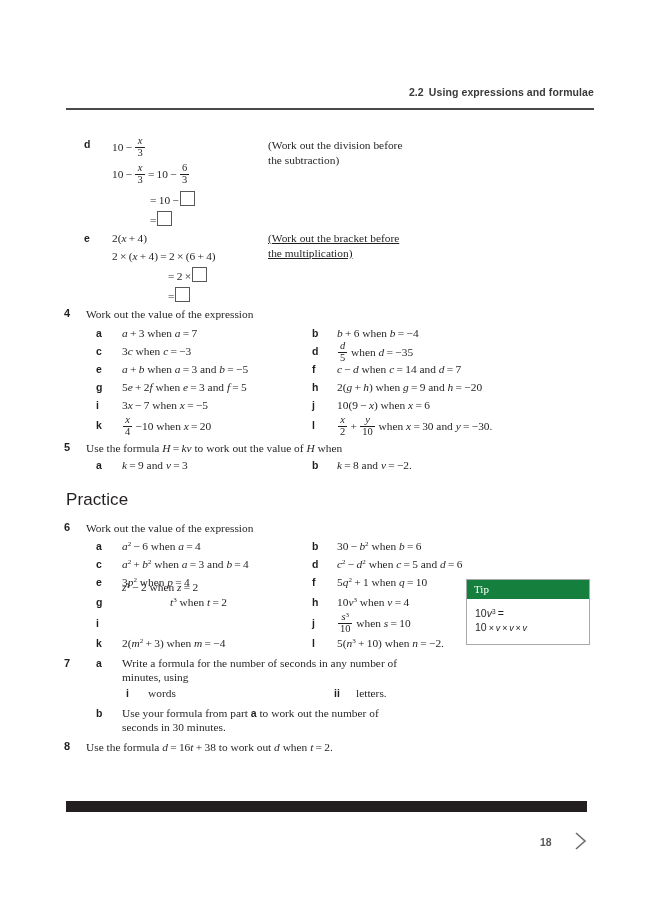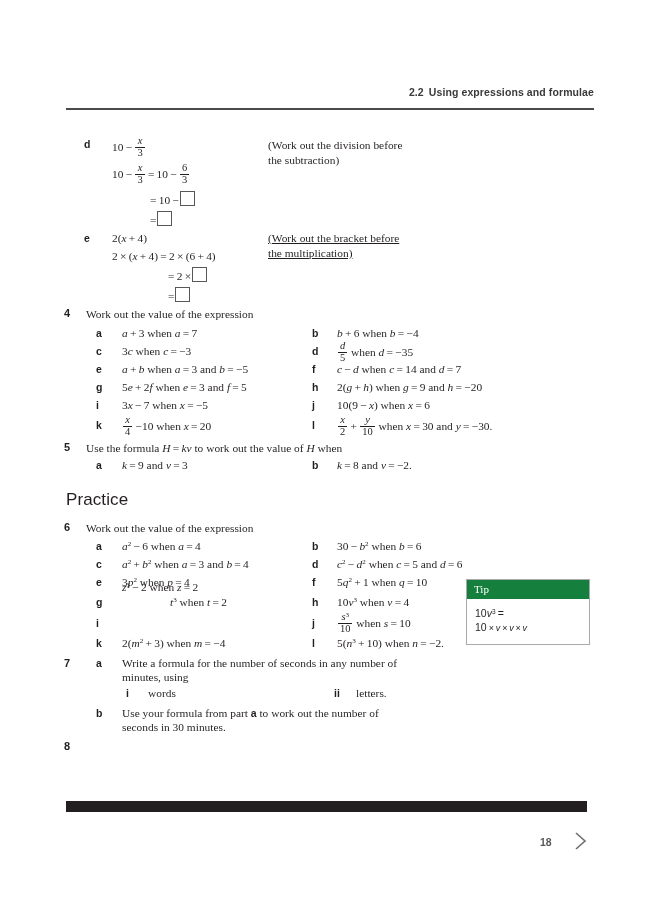--- a/index.html
+++ b/index.html
@@ -304,20 +304,21 @@
   <div class="blk lbl" style="left:126px; top:687px;">i</div>
   <div class="blk txt" style="left:148px; top:686px;">words</div>
   <div class="blk lbl" style="left:334px; top:687px;">ii</div>
   <div class="blk txt" style="left:356px; top:686px;">letters.</div>
 
   <div class="blk lbl" style="left:96px; top:707px;">b</div>
   <div class="blk txt" style="left:122px; top:706px;">Use your formula from part <span class="lbl" style="font-size:10.5px;">a</span> to work out the number of</div>
   <div class="blk txt" style="left:122px; top:720px;text-align:right;">seconds in 30 minutes.</div>
 
   <div class="blk qnum" style="left:64px; top:740px;">8</div>
+  <div class="blk txt" style="left:86px; top:740px;">Use the formula <i>d</i> = 16<i>t</i> + 38 to work out <i>d</i> when <i>t</i> = 2.</div>
 
   <div class="footer-bar"></div>
   <div class="pagenum">18</div>
   <svg class="chev" viewBox="0 0 16 22">
     <polyline points="4,3 13,11 4,19" fill="none" stroke="#6d6e70" stroke-width="1.6"></polyline>
   </svg>
 
 </div>
 
 </body></html>

